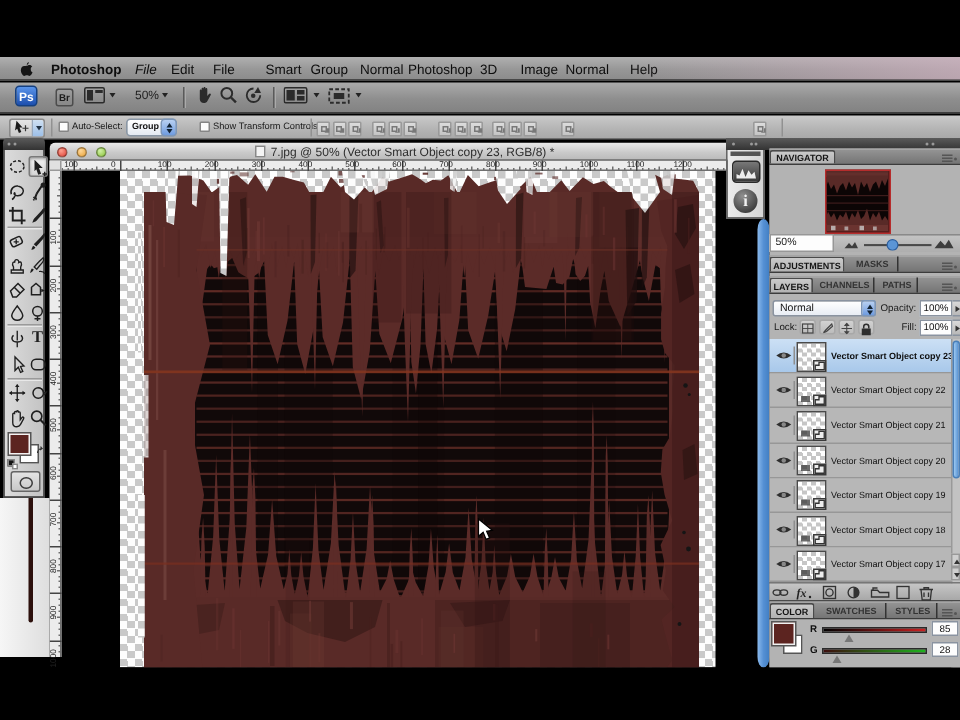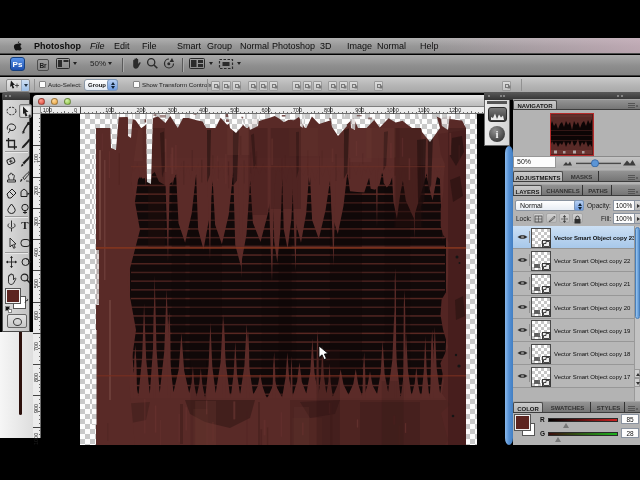--- a/index.html
+++ b/index.html
@@ -175,20 +175,21 @@
     </div>
     <div class="albtn" style="left:502px">
       <i></i>
     </div>
     <div class="optsep" style="left:521px"></div>
 </div>
 <div class="abs" id="doctitle">
  <div class="tl" style="left:4.5px;background:radial-gradient(circle at 35% 30%,#ffa090,#dd4438)"></div>
  <div class="tl" style="left:17.5px;background:radial-gradient(circle at 35% 30%,#ffd89a,#e8a33a)"></div>
  <div class="tl" style="left:30.5px;background:radial-gradient(circle at 35% 30%,#d2f2a8,#8cc43e)"></div>
+ <div id="dtext"><span style="display:inline-block;width:7px;height:8px;border:1px solid #888;background:#f4f4f4;vertical-align:-1px;margin-right:3px"></span>7.jpg @ 50% (Vector Smart Object copy 23, RGB/8) *</div>
 </div>
 <div class="abs" id="hruler">
     <div class="abs" style="left:0.1px;top:4px;width:1px;height:3px;background:#6e6e6e"></div>
     <div class="abs" style="left:4.0px;top:5px;width:1px;height:2px;background:#6e6e6e"></div>
     <div class="abs" style="left:7.9px;top:5px;width:1px;height:2px;background:#6e6e6e"></div>
     <div class="abs" style="left:11.8px;top:5px;width:1px;height:2px;background:#6e6e6e"></div>
     <div class="abs" style="left:15.8px;top:0;width:1px;height:7px;background:#444"></div>
     <div class="rnum" style="left:9.8px;top:0.5px">100</div>
     <div class="abs" style="left:19.7px;top:5px;width:1px;height:2px;background:#6e6e6e"></div>
     <div class="abs" style="left:23.6px;top:5px;width:1px;height:2px;background:#6e6e6e"></div>
@@ -924,20 +925,37 @@
       <div class="lname" style="">Vector Smart Object copy 17</div>
     </div>
     <div class="abs" style="left:121px;top:127px;width:6px;height:262px;background:#c2c2c2;border-left:1px solid #999"></div>
     <div class="abs" style="left:121.5px;top:128px;width:5.5px;height:92px;background:linear-gradient(90deg,#9cc8f0,#5590d2);border-radius:3px;border:0.5px solid #4a7fb8"></div>
     <div class="abs" style="left:121px;top:270px;width:6px;height:9px;background:#cfcfcf;border:1px solid #999">
       <div class="udarr" style="left:0.5px;top:2.5px;border-bottom:3.5px solid #333"></div>
     </div>
     <div class="abs" style="left:121px;top:279px;width:6px;height:9px;background:#cfcfcf;border:1px solid #999">
       <div class="udarr" style="left:0.5px;top:2.5px;border-top:3.5px solid #333"></div>
     </div>
+    <div class="abs" style="left:0;top:289px;width:127px;height:13px;background:linear-gradient(#c6c6c6,#a8a8a8);border-top:1px solid #777;border-bottom:1px solid #4a4a4a">
+<svg width="127" height="12" viewBox="0 0 127 12">
+<g stroke="#333" fill="none" stroke-width="0.9">
+<ellipse cx="5" cy="6" rx="2.6" ry="1.8"></ellipse>
+          <ellipse cx="9.5" cy="6" rx="2.6" ry="1.8"></ellipse>
+<rect x="36" y="2" width="8" height="8"></rect>
+          <circle cx="40" cy="6" r="2.4"></circle>
+<circle cx="56" cy="6" r="3.6"></circle>
+<path d="M68,9 V4.5 h4 l1.5,1.5 h6 V9 Z M69,4.5 V3 h3"></path>
+<rect x="85" y="2" width="8" height="8"></rect>
+          <path d="M87,10 V12" stroke-width="0"></path>
+<path d="M101,4 h7 l-0.8,7 h-5.4 Z M100,4 h9 M103,4 V2.8 h3 V4 M103,6 v3 M106,6 v3"></path>
+</g>
+<path d="M56,2.4 a3.6,3.6 0 0 1 0,7.2 Z" fill="#333"></path>
+<text x="18" y="9" font-size="8" font-style="italic" font-weight="bold" fill="#222" font-family="Liberation Serif,serif">fx</text>
+        <circle cx="27" cy="9" r="0.8" fill="#222"></circle>
+</svg></div>
     <div class="tabbar" style="top:302px;height:12px">
       <div class="tab tabact" style="left:0;width:30px;line-height:12px">COLOR</div>
       <div class="tab" style="left:32px;width:46px;line-height:12px;border-right:1px solid #333">SWATCHES</div>
       <div class="tab" style="left:80px;width:32px;line-height:12px;border-right:1px solid #333">STYLES</div>
       <div class="pmenu" style="top:4px">
         <b style="top:0"></b>
         <b style="top:2px"></b>
         <b style="top:4px"></b>
         <b style="left:8px;top:2px;width:2px;height:2px;border-radius:50%"></b>
       </div>

